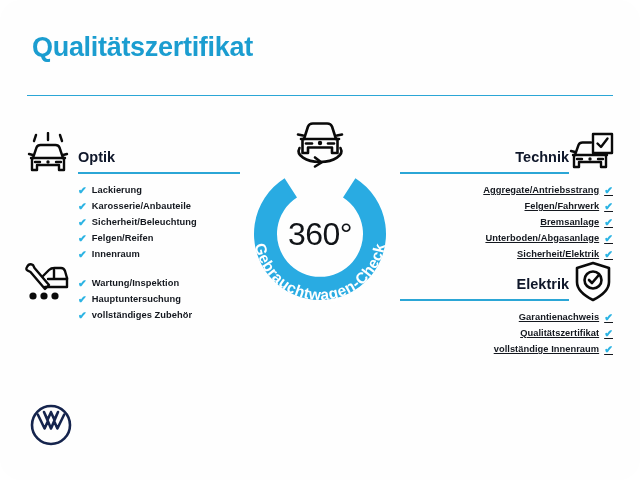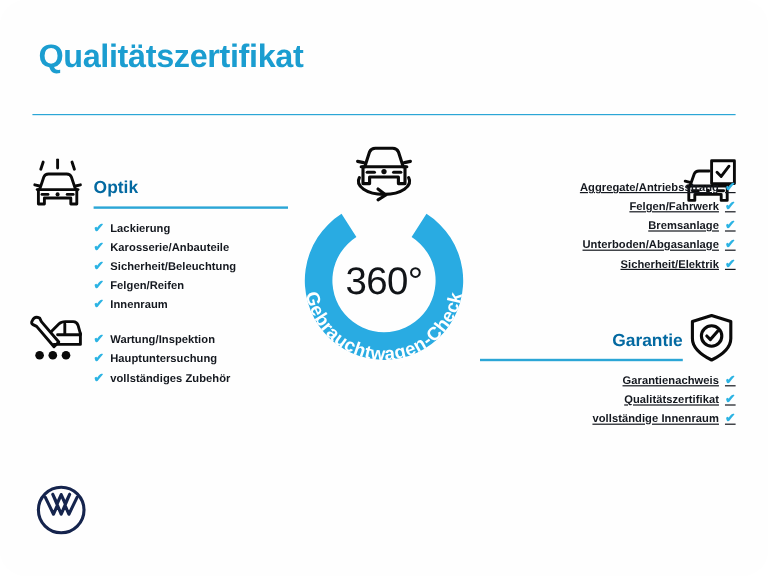--- a/index.html
+++ b/index.html
@@ -30,21 +30,21 @@
     background:#2ba6d6;
   }
   
   .section{position:absolute;}
   .sec-head{
     position:relative;height:34px;
   }
   .sec-title{
     position:absolute;bottom:9px;
     font-size:14.5px;font-weight:bold;
-    color:#0369a1;
+    color:#0f172a;
     white-space:nowrap;
   }
   .sec-rule{
     position:absolute;bottom:0px;height:2px;
     background:#2ba6d6;
   }
   .items{margin-top:8px;}
   .item{
     display:flex;align-items:center;
     font-size:9.3px;font-weight:bold;
@@ -205,20 +205,24 @@
         <path d="M4 20 L8 21"></path>
         <path d="M10 28 L15 28"></path>
         <path d="M31 28 L36 28"></path>
         <rect x="26" y="3" width="19" height="19"></rect>
         <path d="M30.5 12.5 L34 16 L40.5 7.5"></path>
       </g>
       <circle cx="23" cy="28" r="1.7" fill="#0a0a0a"></circle>
     </svg>
   </div>
   <div class="section right" id="sec-technik">
+    <div class="sec-head">
+      <div class="sec-title">Technik</div>
+      <div class="sec-rule"></div>
+    </div>
     <div class="items">
       <div class="item">
           <span>Aggregate/Antriebsstrang</span>
           <span class="chk">✔</span>
         </div>
       <div class="item">
           <span>Felgen/Fahrwerk</span>
           <span class="chk">✔</span>
         </div>
       <div class="item">
@@ -240,21 +244,21 @@
     <svg width="42" height="46" viewBox="0 0 42 46">
       <g fill="none" stroke="#0a0a0a" stroke-width="2.6" stroke-linecap="round" stroke-linejoin="round">
         <path d="M21 4 L37 9 L37 23 Q37 33 21 41 Q5 33 5 23 L5 9 Z"></path>
         <circle cx="21" cy="21" r="8.5"></circle>
         <path d="M17 21 L20 24 L26 17"></path>
       </g>
     </svg>
   </div>
   <div class="section right" id="sec-garantie">
     <div class="sec-head">
-      <div class="sec-title">Garantie</div>
+      <div class="sec-title">Elektrik</div>
       <div class="sec-rule"></div>
     </div>
     <div class="items">
       <div class="item">
           <span>Garantienachweis</span>
           <span class="chk">✔</span>
         </div>
       <div class="item">
           <span>Qualitätszertifikat</span>
           <span class="chk">✔</span>

